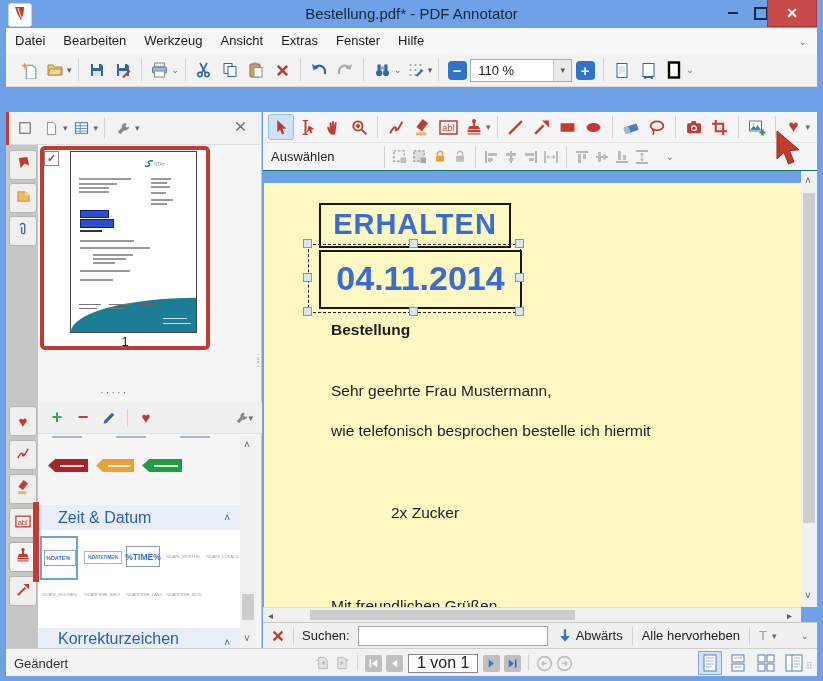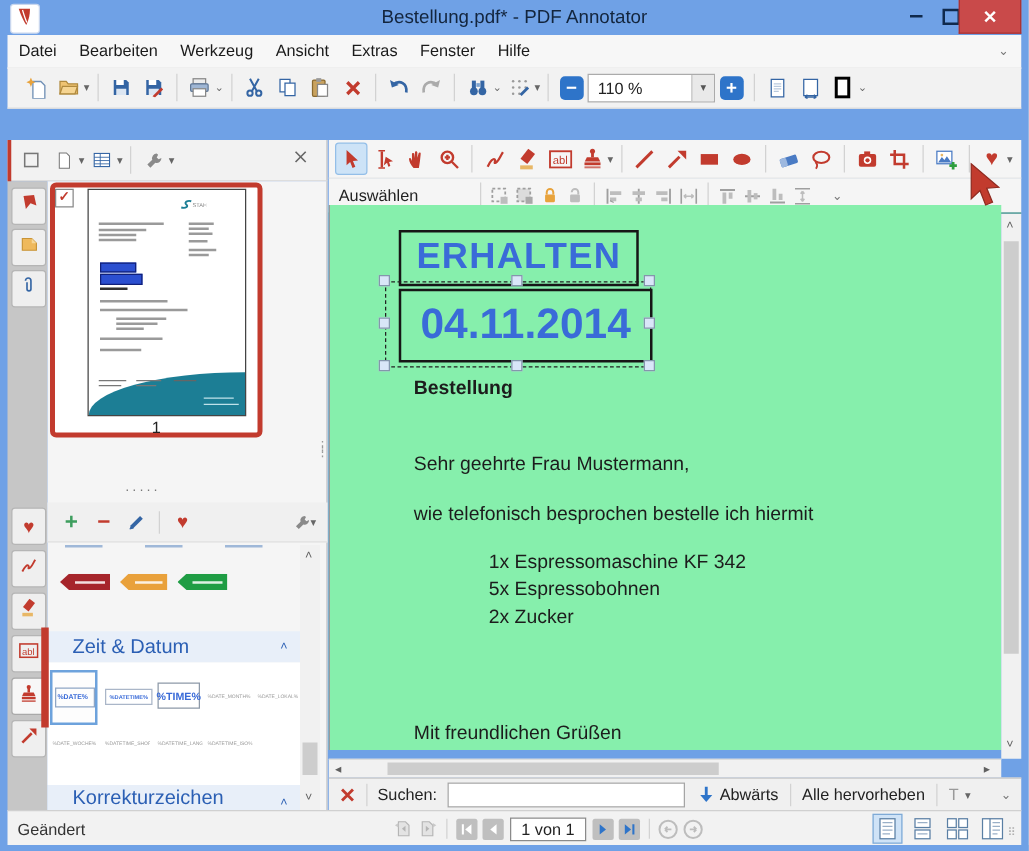--- a/index.html
+++ b/index.html
@@ -50,34 +50,34 @@
   .tinylbl{position:absolute;font-size:4px;color:#9a9a9a;line-height:1.3;width:36px;overflow:hidden;}
   .scroll{background:#F1F1F1;}
   .scrthumb{position:absolute;background:#CDCDCD;}
   .scrarrow{position:absolute;color:#606060;font-size:10px;line-height:1;}
   
   .annobar{left:263px;top:112px;width:554px;height:31px;background:#F5F5F5;border-bottom:1px solid #e6e6e6;box-sizing:border-box;padding-left:5px;}
   .abtn{width:26px;height:26px;display:flex;align-items:center;justify-content:center;border-radius:3px;}
   .abtn.sel{background:#CDE3F7;border:1px solid #93BEE8;box-sizing:border-box;}
   .selbar{left:263px;top:143px;width:554px;height:28px;background:#F5F5F5;border-bottom:1px solid #0f766e;box-sizing:border-box;padding-left:8px;}
   .gicon{width:20px;height:20px;display:flex;align-items:center;justify-content:center;}
-  .docview{left:263px;top:164px;width:538px;height:436px;background:#86efac;border-left:1px solid #9a9a9a;box-sizing:border-box;overflow:hidden;}
+  .docview{left:263px;top:183px;width:538px;height:436px;background:#fef9c3;border-left:1px solid #9a9a9a;box-sizing:border-box;overflow:hidden;}
   .stampbox{position:absolute;border:2px solid #161616;color:#3A6BD8;font-weight:bold;text-align:center;background:transparent;}
   .handle{position:absolute;width:9px;height:9px;background:#D9E6F8;border:1px solid #8496AC;box-sizing:border-box;}
   .dashsel{position:absolute;border:1.5px dashed #222;}
   .doctxt{position:absolute;color:#1c1c1c;font-size:15.5px;white-space:nowrap;}
   .vscroll{left:801px;top:171px;width:16px;height:436px;}
   .hscroll{left:263px;top:607px;width:538px;height:15px;background:#F1F1F1;border-top:1px solid #dcdcdc;box-sizing:border-box;}
   
   .searchbar{left:263px;top:622px;width:554px;height:26px;background:#F0F0F0;border-top:1px solid #c6c6c6;box-sizing:border-box;padding-left:8px;font-size:13px;color:#222;}
   .searchinput{width:180px;height:18px;border:1px solid #a5a5a5;background:#fff;font-size:12px;padding:0 4px;font-family:"Liberation Sans",sans-serif;}
   
   .statusbar{left:6px;top:648px;width:811px;height:28px;background:#F2F2F2;border-top:1px solid #d0d0d0;box-sizing:border-box;}
   .navbtn{width:17px;height:17px;background:#BFBFBF;border-radius:2px;display:flex;align-items:center;justify-content:center;margin:0 2px;}
-  .pagebox{height:17px;border:1px solid #8a8a8a;background:#fff;font-size:13px;color:#222;display:flex;align-items:center;justify-content:center;padding:0 8px;margin:0 3px;}
+  .pagebox{height:17px;border:1px solid #8a8a8a;background:#fff;font-size:16px;color:#222;display:flex;align-items:center;justify-content:center;padding:0 8px;margin:0 3px;}
   .viewbtn{width:22px;height:22px;border:1px solid transparent;display:flex;align-items:center;justify-content:center;margin-left:4px;}
   .viewbtn.sel{background:#CFE3F7;border:1px solid #7FAAD6;}
   .bottomedge{left:0;top:676px;width:823px;height:5px;background:#6FA1E6;}
 </style>
 </head>
 <body>
 
 <div class="window">
 
   <div class="abs titlebar flex">
@@ -677,22 +677,20 @@
     <div class="handle" style="left:251px;top:56px;"></div>
     <div class="handle" style="left:39px;top:90px;"></div>
     <div class="handle" style="left:251px;top:90px;"></div>
     <div class="handle" style="left:39px;top:124px;"></div>
     <div class="handle" style="left:145px;top:124px;"></div>
     <div class="handle" style="left:251px;top:124px;"></div>
 
     <div class="doctxt" style="left:67px;top:138px;font-weight:bold;">Bestellung</div>
     <div class="doctxt" style="left:67px;top:199px;">Sehr geehrte Frau Mustermann,</div>
     <div class="doctxt" style="left:67px;top:239px;">wie telefonisch besprochen bestelle ich hiermit</div>
-    <div class="doctxt" style="left:127px;top:277px;">1x Espressomaschine KF 342</div>
-    <div class="doctxt" style="left:127px;top:299px;">5x Espressobohnen</div>
     <div class="doctxt" style="left:127px;top:321px;">2x Zucker</div>
     <div class="doctxt" style="left:67px;top:414px;">Mit freundlichen Grüßen</div>
   </div>
 
   <div class="abs vscroll scroll">
     <span class="scrarrow" style="left:4px;top:5px;">˄</span>
     <div class="scrthumb" style="left:2px;top:22px;width:12px;height:330px;"></div>
     <span class="scrarrow" style="left:4px;top:420px;">˅</span>
   </div>
 

